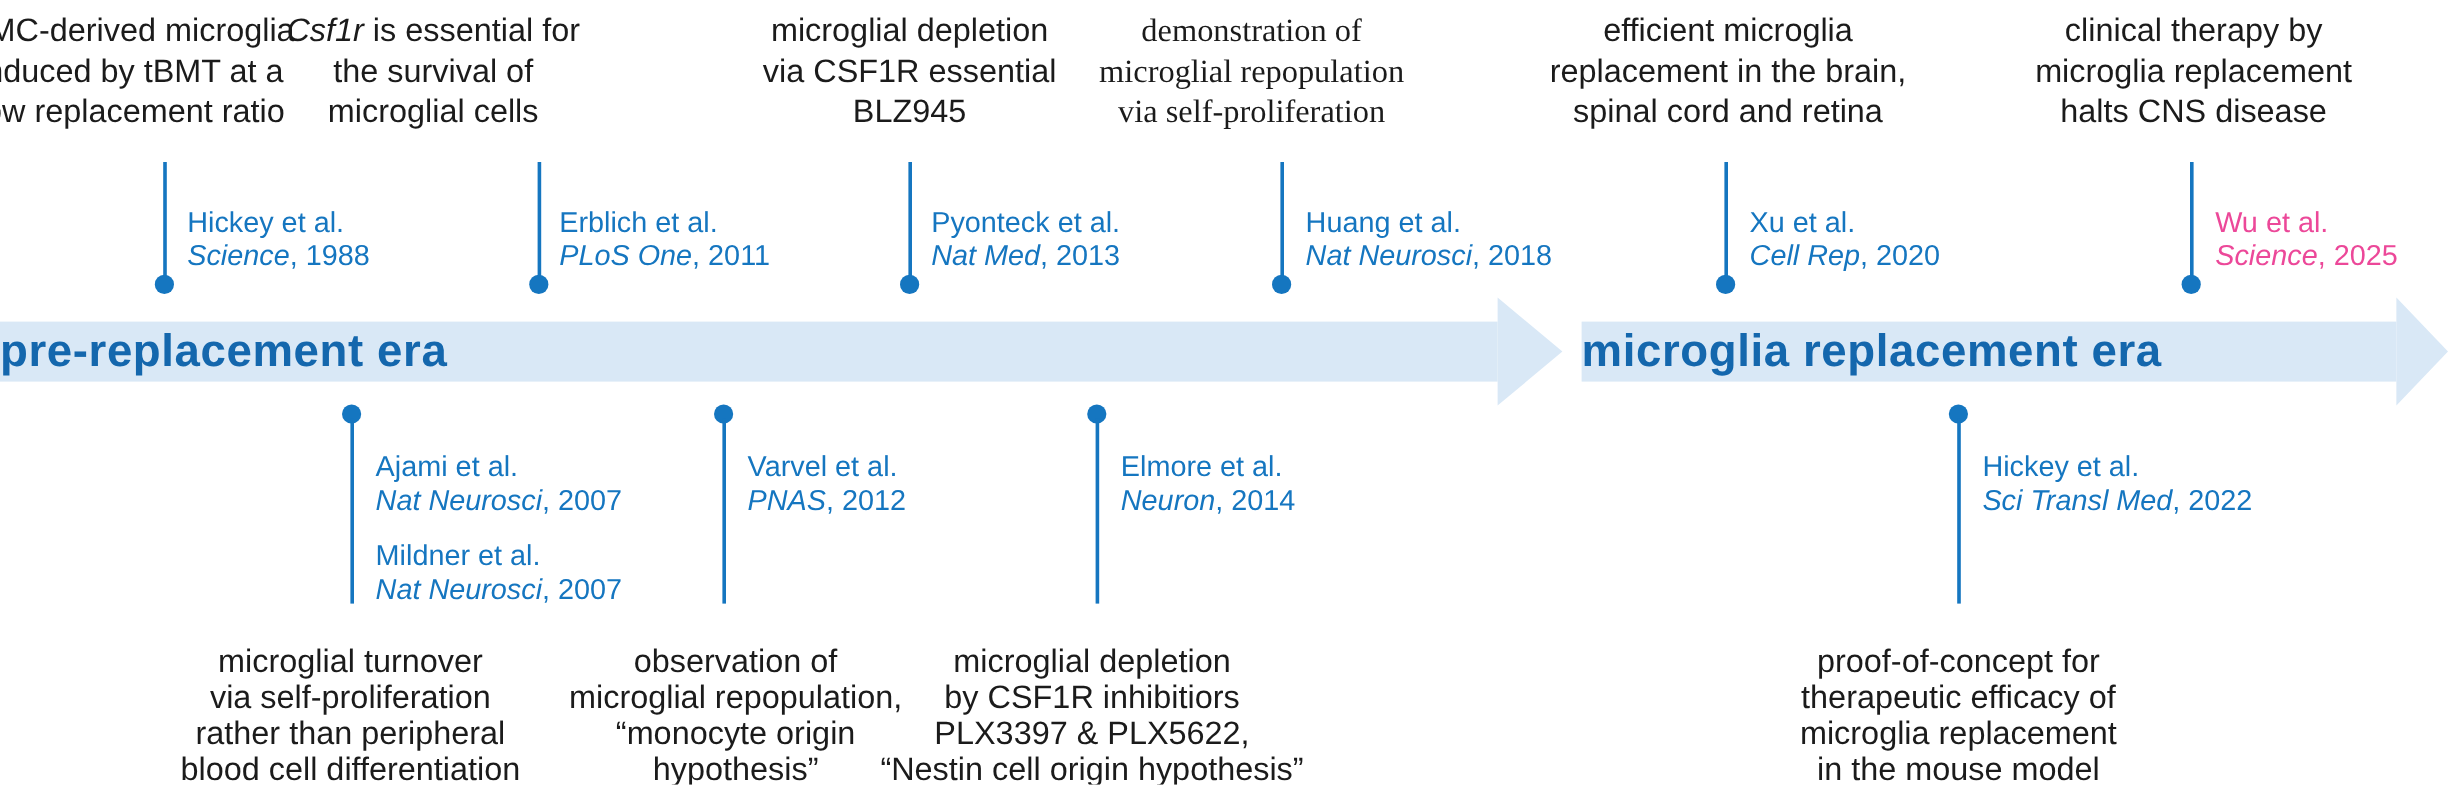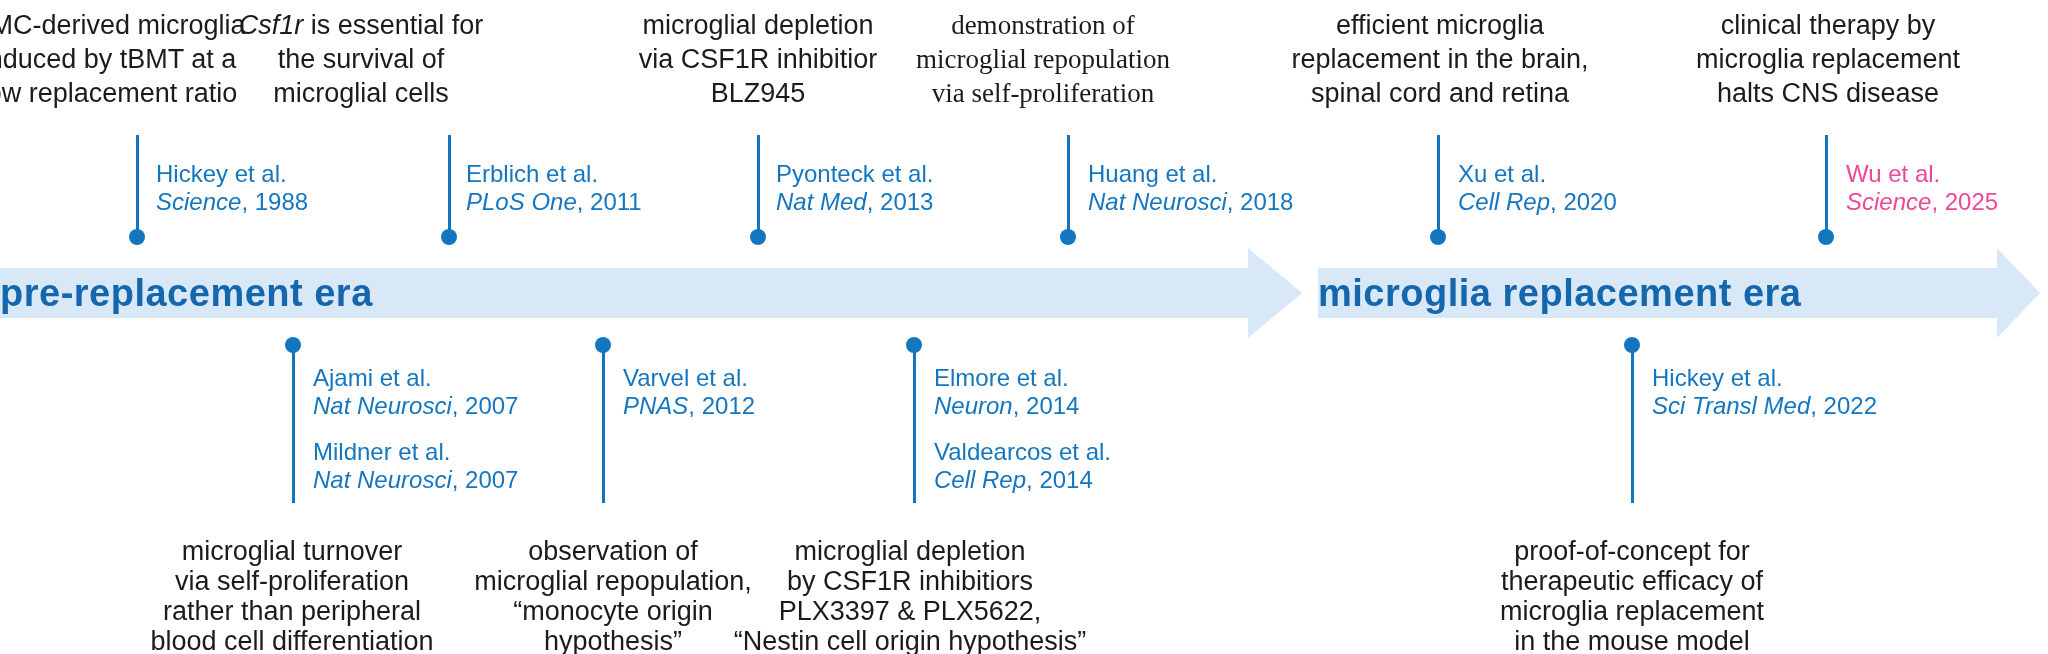--- a/index.html
+++ b/index.html
@@ -17,21 +17,21 @@
   .vline{position:absolute;width:3px;}
   .dot{position:absolute;width:16px;height:16px;border-radius:50%;}
   
   .desc{position:absolute;transform:translateX(-50%);text-align:center;
         font-size:27px;white-space:nowrap;}
   .desc-top{top:8px;line-height:34px;}
   .desc-bottom{top:536px;line-height:30px;}
   .cite{position:absolute;font-size:24px;line-height:28px;white-space:nowrap;}
   .cite-top{top:156px;}
   .cite-bottom{top:360px;}
-  .cite .group{margin:4px 0 18px 0;}
+  .cite .group{margin:16px 0 18px 0;}
   .cite .group:last-child{margin-bottom:0;}
 </style>
 </head>
 <body>
 
 <div class="canvas">
   <div id="era-layer">
       <div class="band" style="left: 0px; width: 1248px; background: rgb(217, 232, 246);"></div>
       <div class="head" style="left: 1248px; border-left: 54px solid rgb(217, 232, 246);"></div>
       <div class="era-label" style="left: 0px; width: 1248px; color: rgb(20, 103, 173);">pre-replacement era</div>
@@ -66,21 +66,21 @@
         <div class="cite cite-top" style="color: rgb(21, 118, 192); left: 466px;">
           <div class="group">
             <div>Erblich et al.</div>
             <div><i>PLoS One</i>, 2011</div>
           </div>
         </div>
       </div>
       <div>
         <div class="desc desc-top" style="left: 758px; color: rgb(27, 27, 27);">
           <div>microglial depletion</div>
-          <div>via CSF1R inhibitior</div>
+          <div>via CSF1R essential</div>
           <div>BLZ945</div>
         </div>
         <div class="vline" style="left: 756.5px; top: 135px; height: 98px; background: rgb(21, 118, 192);"></div>
         <div class="dot" style="left: 750px; top: 229px; background: rgb(21, 118, 192);"></div>
         <div class="cite cite-top" style="color: rgb(21, 118, 192); left: 776px;">
           <div class="group">
             <div>Pyonteck et al.</div>
             <div><i>Nat Med</i>, 2013</div>
           </div>
         </div>
@@ -167,24 +167,20 @@
         </div>
       </div>
       <div>
         <div class="dot" style="left: 906px; top: 337px; background: rgb(21, 118, 192);"></div>
         <div class="vline" style="left: 912.5px; top: 349px; height: 154px; background: rgb(21, 118, 192);"></div>
         <div class="cite cite-bottom" style="color: rgb(21, 118, 192); left: 934px;">
           <div class="group">
             <div>Elmore et al.</div>
             <div><i>Neuron</i>, 2014</div>
           </div>
-          <div class="group">
-            <div>Valdearcos et al.</div>
-            <div><i>Cell Rep</i>, 2014</div>
-          </div>
         </div>
         <div class="desc desc-bottom" style="left: 910px; color: rgb(27, 27, 27);">
           <div>microglial depletion</div>
           <div>by CSF1R inhibitiors</div>
           <div>PLX3397 &amp; PLX5622,</div>
           <div>“Nestin cell origin hypothesis”</div>
         </div>
       </div>
       <div>
         <div class="dot" style="left: 1624px; top: 337px; background: rgb(21, 118, 192);"></div>

